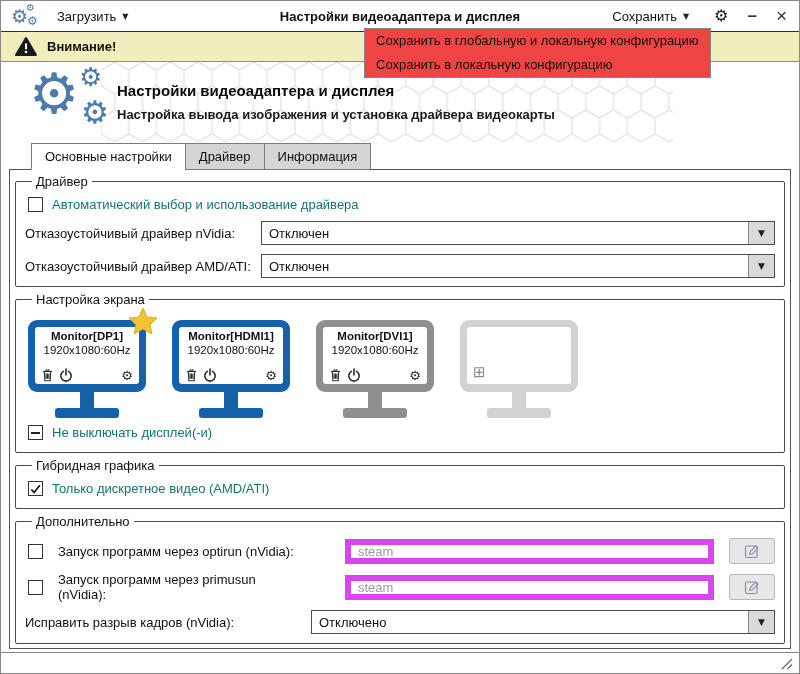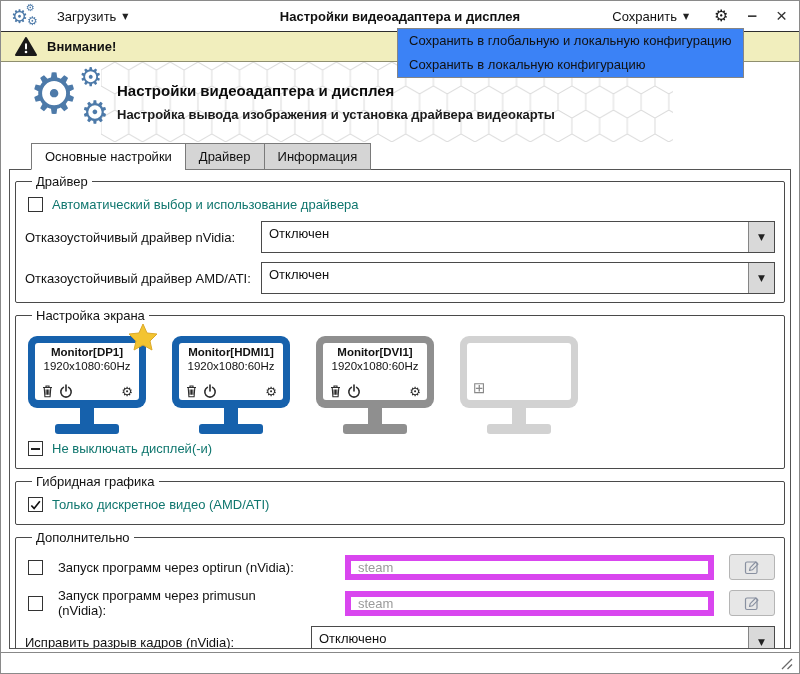--- a/index.html
+++ b/index.html
@@ -67,21 +67,21 @@
   fieldset.group legend { font-size: 13px; color: #111; padding: 0 4px; margin-left: 7px; }
   .check-row { display: flex; align-items: center; gap: 9px; margin: 7px 0 5px 3px; }
   .cb {
     width: 15px; height: 15px; border: 1px solid #333; background: #fff;
     display: inline-flex; align-items: center; justify-content: center; flex: 0 0 15px;
   }
   .cb .dash { width: 9px; height: 2px; background: #222; }
   .cb-label { font-size: 13px; color: #0f766e; }
   .form-row { display: flex; align-items: center; margin: 9px 0 1px; }
   .form-label { font-size: 13px; color: #111; flex: 0 0 236px; }
-  .combo { flex: 1; height: 32px; border: 1px solid #4a4a4a; background: #fff; display: flex; align-items: stretch; }
+  .combo { flex: 1; height: 24px; border: 1px solid #4a4a4a; background: #fff; display: flex; align-items: stretch; }
   .combo-text { flex: 1; font-size: 13px; color: #111; padding: 4px 7px 0; }
   .combo-btn {
     flex: 0 0 26px; background: #d9d9d9; border-left: 1px solid #858585;
     display: flex; align-items: center; justify-content: center;
   }
   .combo-btn .arrow-glyph { font-size: 9px; }
   
   .monitors { display: flex; gap: 26px; margin: 12px 0 4px 3px; }
   .monitor { width: 118px; position: relative; }
   .mon-frame { height: 72px; border-radius: 9px; padding: 7px; background: var(--mc, #888); }
@@ -106,22 +106,22 @@
   .text-input::placeholder { color: #9a9a9a; opacity: 1; }
   .edit-btn {
     flex: 0 0 46px; height: 26px; background: #e7e7e7; border: 1px solid #b5b5b5;
     border-radius: 3px; display: flex; align-items: center; justify-content: center;
   }
   
   .statusbar { flex: 0 0 21px; border-top: 1px solid #888; margin-top: 3px; position: relative; background: #fff; }
   .grip { position: absolute; right: 6px; bottom: 3px; }
   
   .save-menu {
-    position: absolute; left: 396px; top: 27px; z-index: 100;
-    background: #3b82f6; border: 1px solid #858585;
+    position: absolute; left: 363px; top: 27px; z-index: 100;
+    background: #ef4444; border: 1px solid #858585;
   }
   .save-menu-item { font-size: 13px; color: #111; padding: 4px 11px 5px; white-space: nowrap; }
 </style>
 </head>
 <body>
 
 <div class="window">
 
   <div class="toolbar">
     <span class="gearset app-icon">

